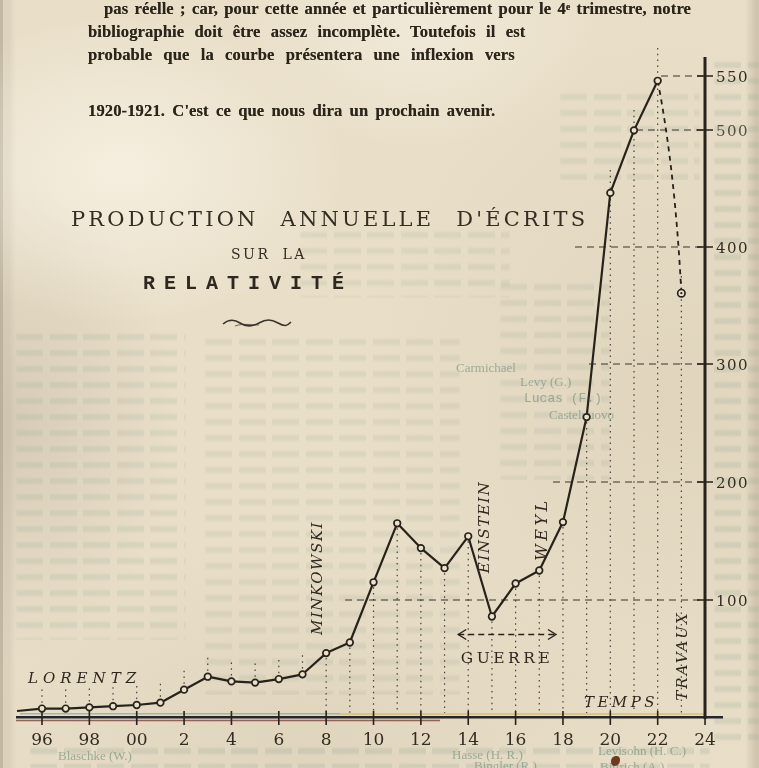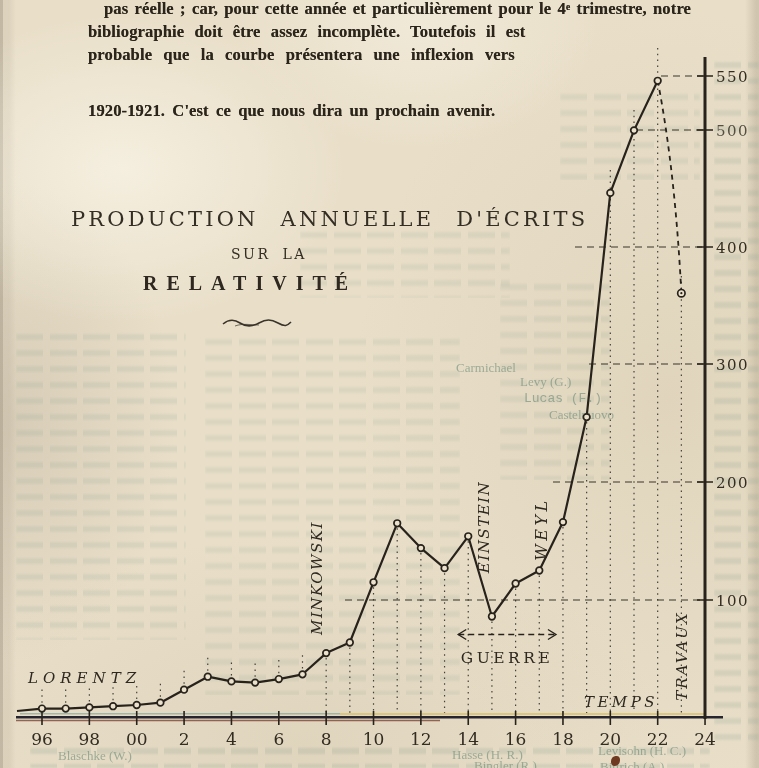--- a/index.html
+++ b/index.html
@@ -20,21 +20,21 @@
   .pline{
     position:absolute; left:88px; white-space:nowrap;
     font-size:16.6px; font-weight:bold; letter-spacing:.1px;
     color:#2a241a; text-shadow:0 0 .5px rgba(42,36,26,.65);
   }
   
   .t1{position:absolute; left:71px; top:207px; font-family:"DejaVu Serif", serif;
       font-size:21px; letter-spacing:3.2px; word-spacing:12px; color:#332d23; white-space:nowrap;}
   .t2{position:absolute; left:231px; top:246px; font-family:"DejaVu Serif", serif;
       font-size:14px; letter-spacing:2.5px; word-spacing:5px; color:#332d23;}
-  .t3{position:absolute; left:143px; top:272px; font-family:Liberation Serif, serif;
+  .t3{position:absolute; left:143px; top:272px; font-family:Liberation Mono, monospace;
       font-size:20px; font-weight:bold; letter-spacing:9px; color:#2e2820; white-space:nowrap;}
   .squiggle{position:absolute; left:221px; top:317px;}
   
   .bleed{
     position:absolute; pointer-events:none;
     background:repeating-linear-gradient(180deg,
        rgba(150,168,150,0) 0 4px, rgba(148,166,148,.40) 4px 10px, rgba(150,168,150,0) 10px 16px);
     -webkit-mask-image:repeating-linear-gradient(90deg,#000 0 27px, transparent 27px 34px, #000 34px 61px, transparent 61px 67px);
     mask-image:repeating-linear-gradient(90deg,#000 0 27px, transparent 27px 34px, #000 34px 61px, transparent 61px 67px);
     filter:blur(.8px); opacity:.55;

